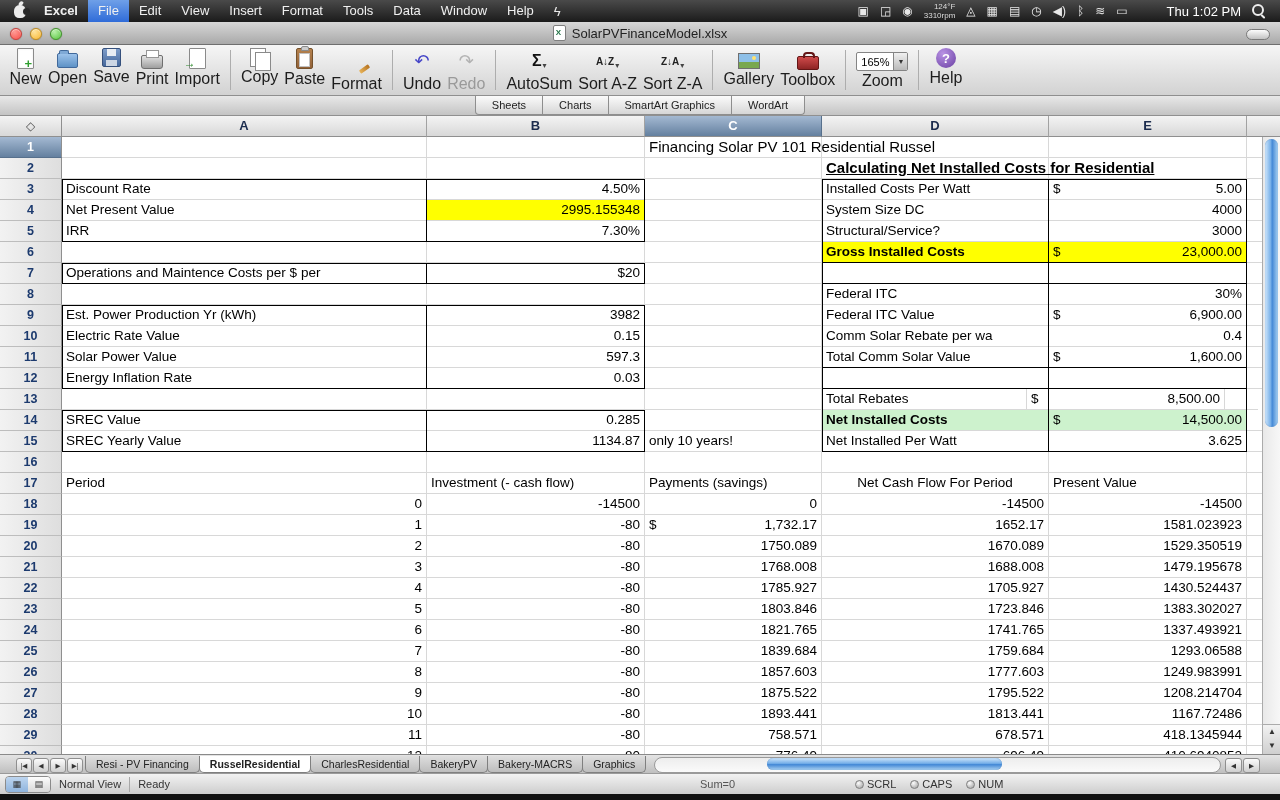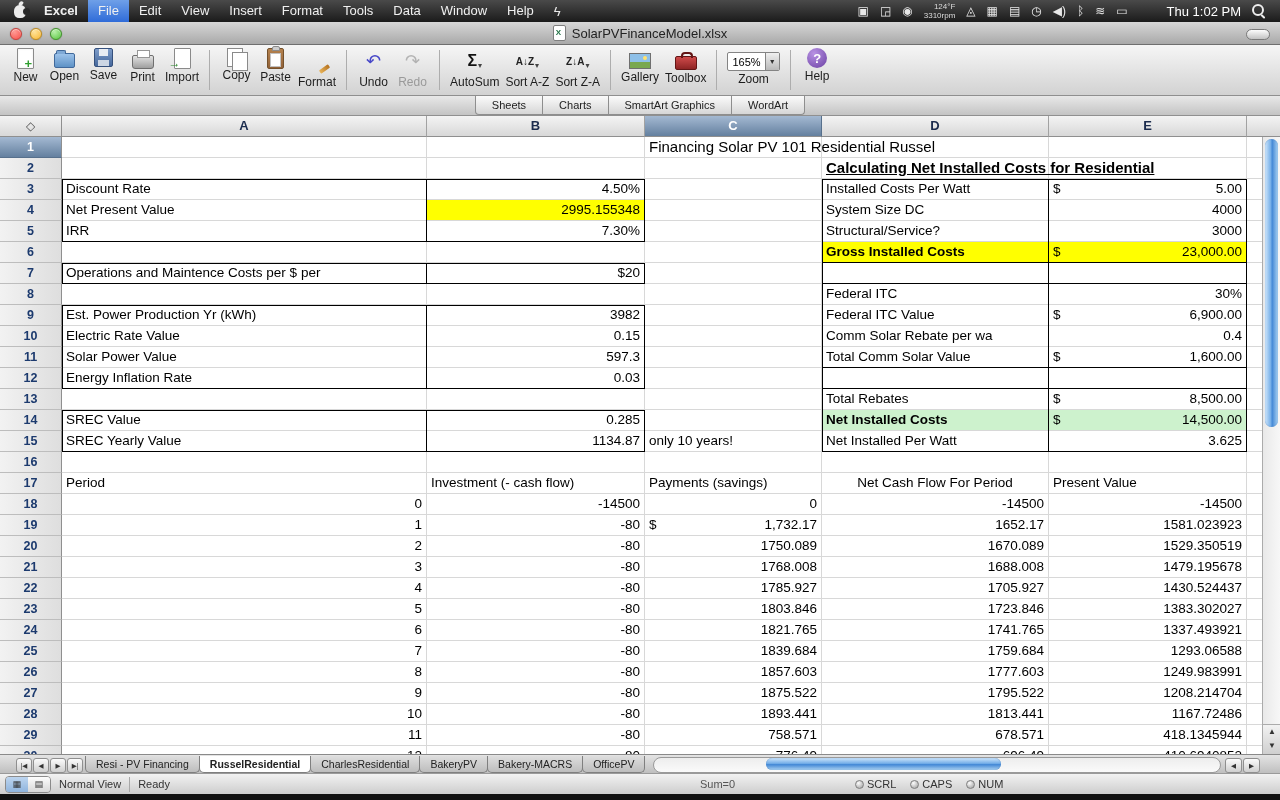--- a/index.html
+++ b/index.html
@@ -36,21 +36,21 @@
   .doc-ic{display:inline-block;width:11px;height:14px;background:#fff;border:1px solid #7f7f7f;border-radius:2px;margin-right:6px;position:relative;}
   .doc-ic::after{content:"X";position:absolute;left:2px;top:2px;font-size:8px;font-weight:bold;color:#217346;}
   .lozenge{position:absolute;right:10px;top:7px;width:22px;height:9px;border:1px solid #7a7a7a;border-radius:6px;background:linear-gradient(#fdfdfd,#c2c2c2);}
 
   
   .toolbar{height:51px;background:linear-gradient(#f6f6f6,#d2d2d2);border-bottom:1px solid #8f8f8f;display:flex;align-items:flex-start;padding:3px 2px 0 6px;box-sizing:border-box;}
   #toolbar-groups{display:flex;align-items:flex-start;}
   .tb-sep{width:1px;height:40px;background:#adadad;margin:2px 7px 0 7px;}
   .tb-btn{display:flex;flex-direction:column;align-items:center;min-width:33px;padding:0 3px;cursor:default;}
   .tbi{width:28px;height:26px;position:relative;display:flex;align-items:center;justify-content:center;}
-  .tb-label{font-size:12px;color:#1d1d1d;margin-top:1px;white-space:nowrap;}
+  .tb-label{font-size:16px;color:#1d1d1d;margin-top:1px;white-space:nowrap;}
   .tb-btn.disabled .tb-label{color:#9a9a9a;}
   .tb-btn.disabled .tbi{opacity:.45;}
   .glyph{font-weight:bold;}
   .mini-dd{font-size:8px;color:#444;margin-left:1px;align-self:flex-end;padding-bottom:4px;}
   .ic-new{width:15px;height:19px;background:#fff;border:1px solid #8a8a8a;border-radius:1px;box-shadow:inset 0 0 2px #e8e8e8;}
   .ic-new::after{content:"+";position:absolute;right:1px;bottom:-3px;color:#2f9e2f;font-weight:bold;font-size:13px;text-shadow:0 0 2px #fff;}
   .ic-open{width:19px;height:13px;margin-top:5px;background:linear-gradient(#9cc2ea,#5e92c6);border:1px solid #41699b;border-radius:2px;position:relative;}
   .ic-open::before{content:"";position:absolute;top:-4px;left:1px;width:8px;height:3px;background:#7fa9d6;border:1px solid #41699b;border-bottom:none;border-radius:2px 2px 0 0;}
   .ic-save{width:17px;height:17px;background:linear-gradient(#7d9cc9,#46689c);border:1px solid #35507c;border-radius:2px;position:relative;}
   .ic-save::before{content:"";position:absolute;top:0;left:4px;width:9px;height:7px;background:#e9edf3;}
@@ -437,21 +437,21 @@
           <div class="cell" style="width: 177px;"></div>
           <div class="cell" style="width: 227px;"></div>
           <div class="cell" style="width: 198px;"></div>
           <div class="cell sliver"></div>
         </div>
         <div class="grid-row">
           <div class="row-num">13</div>
           <div class="cell" style="width: 365px;"></div>
           <div class="cell" style="width: 218px;"></div>
           <div class="cell" style="width: 177px;"></div>
-          <div class="cell" style="width: 227px;"><span class="txt">Total Rebates</span></div>
+          <div class="cell" style="width: 205px;"><span class="txt">Total Rebates</span></div>
           <div class="cell money" style="width: 198px;">
             <span class="cur">$</span>
             <span class="amt">8,500.00</span>
           </div>
           <div class="cell sliver"></div>
         </div>
         <div class="grid-row">
           <div class="row-num">14</div>
           <div class="cell" style="width: 365px;"><span class="txt">SREC Value</span></div>
           <div class="cell ar" style="width: 218px;"><span class="txt">0.285</span></div>
@@ -646,21 +646,21 @@
         <span class="tab-nav-btn">◀</span>
         <span class="tab-nav-btn">▶</span>
         <span class="tab-nav-btn">▶|</span>
       </div>
     <div id="sheet-tabs">
         <div class="sheet-tab">Resi - PV Financing</div>
         <div class="sheet-tab active">RusselResidential</div>
         <div class="sheet-tab">CharlesResidential</div>
         <div class="sheet-tab">BakeryPV</div>
         <div class="sheet-tab">Bakery-MACRS</div>
-        <div class="sheet-tab">OfficePV</div>
+        <div class="sheet-tab">Graphics</div>
       </div>
     <div class="hscroll">
       <div class="hthumb"></div>
     </div>
     <div class="hscroll-arrows">
       <span class="tab-nav-btn">◀</span>
       <span class="tab-nav-btn">▶</span>
     </div>
     <div class="tab-corner"></div>
   </div>

